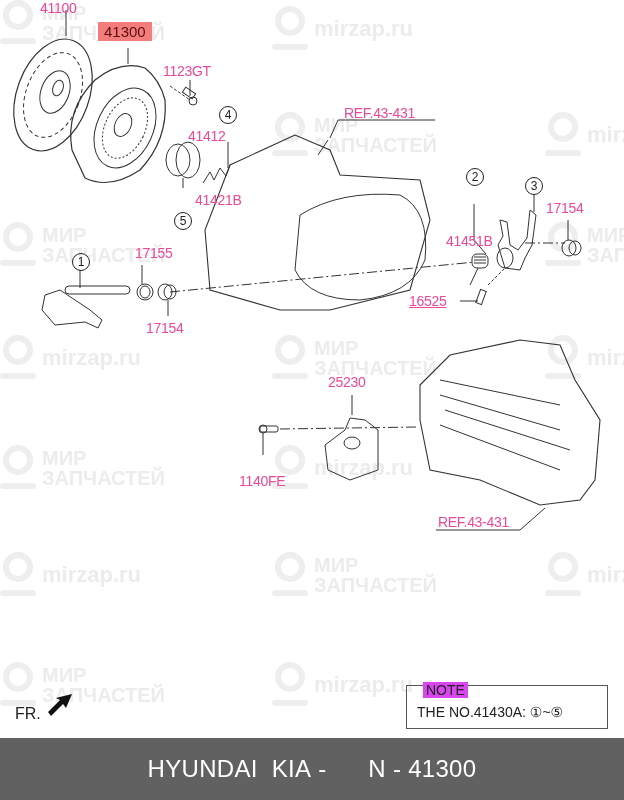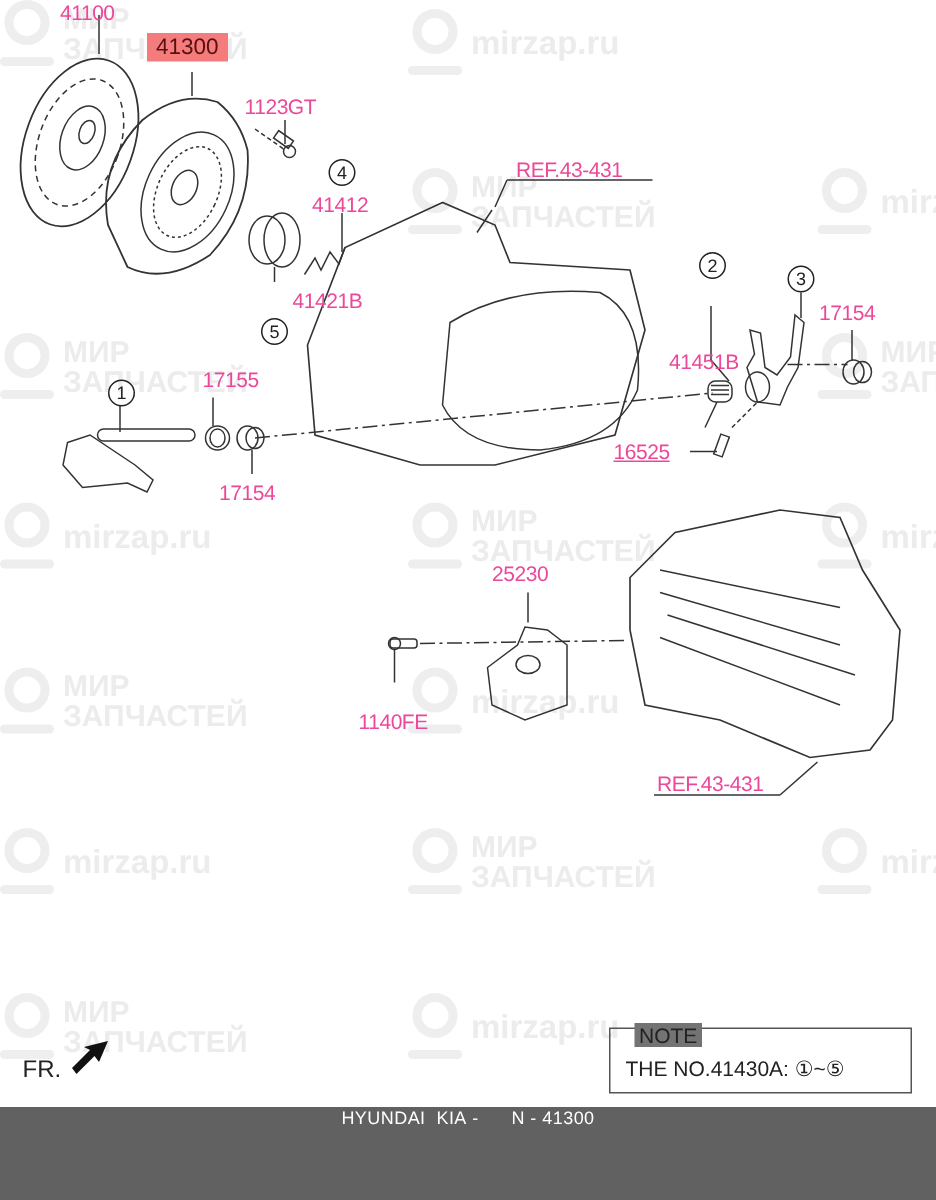--- a/index.html
+++ b/index.html
@@ -10,24 +10,24 @@
   .wm .pin:before{content:"";position:absolute;left:3px;top:0;width:30px;height:30px;border-radius:50%;border:6px solid #eeeeee;box-sizing:border-box;}
   .wm .pin:after{content:"";position:absolute;left:0;bottom:2px;width:36px;height:6px;border-radius:3px;background:#eeeeee;}
   .wm .t1{font-size:20px;line-height:20px;}
   .wm .t2{font-size:20px;line-height:20px;}
   .wm .url{font-size:22px;}
   .lbl{position:absolute;font-size:14px;color:#ec4899;white-space:nowrap;letter-spacing:-0.3px;}
   .circ{position:absolute;width:16px;height:16px;border:1px solid #222;border-radius:50%;font-size:12px;line-height:16px;text-align:center;color:#222;}
   .hl{position:absolute;background:#f47c7c;color:#5a1010;font-size:15px;padding:1px 6px;}
   svg.draw{position:absolute;left:0;top:0;}
   .note{position:absolute;left:406px;top:685px;width:200px;height:42px;border:1px solid #555;}
-  .note .title{position:absolute;left:16px;top:-4px;background:#737373;padding:0 3px;font-size:14px;}
+  .note .title{position:absolute;left:16px;top:-4px;background:#d946ef;padding:0 3px;font-size:14px;}
   .note .body{position:absolute;left:10px;top:18px;font-size:14px;white-space:nowrap;}
   .fr{position:absolute;left:15px;top:705px;font-size:16px;font-weight:normal;}
-  .footer{position:absolute;left:0;top:738px;width:624px;height:62px;background:#616161;color:#ffffff;display:flex;justify-content:center;font-size:12px;letter-spacing:0.3px;}
+  .footer{position:absolute;left:0;top:738px;width:624px;height:62px;background:#616161;color:#ffffff;display:flex;align-items:center;justify-content:center;font-size:24px;letter-spacing:0.3px;}
   .footer span{white-space:pre;}
 </style>
 </head>
 <body>
 
 <div class="canvas">
 
   <div class="wm" style="left:0;top:0;">
       <div class="pin"></div>
       <div>
@@ -232,21 +232,21 @@
       <line x1="280" y1="429" x2="418" y2="427" stroke-dasharray="10 3 2 3"></line>
     </g>
 
     <polygon points="48,712 60,700 56,698 72,694 66,708 63,704 51,716" fill="#111" stroke="none"></polygon>
   </svg>
 
   <div class="lbl" style="left:40px;top:0;">41100</div>
   <div class="hl" style="left:98px;top:22px;">41300</div>
   <div class="lbl" style="left:163px;top:63px;">1123GT</div>
   <div class="circ" style="left:219px;top:106px;">4</div>
-  <div class="lbl" style="left:208px;top:128px;text-align:center;">41412</div>
+  <div class="lbl" style="left:188px;top:128px;text-align:center;">41412</div>
   <div class="lbl" style="left:157px;top:192px;margin-left:38px;">41421B</div>
   <div class="circ" style="left:174px;top:212px;">5</div>
   <div class="lbl" style="left:344px;top:105px;">REF.43-431</div>
   <div class="circ" style="left:466px;top:168px;">2</div>
   <div class="lbl" style="left:446px;top:189px;margin-top:44px;">41451B</div>
   <div class="circ" style="left:525px;top:177px;">3</div>
   <div class="lbl" style="left:546px;top:200px;">17154</div>
   <div class="circ" style="left:72px;top:253px;">1</div>
   <div class="lbl" style="left:135px;top:245px;">17155</div>
   <div class="lbl" style="left:146px;top:320px;">17154</div>

